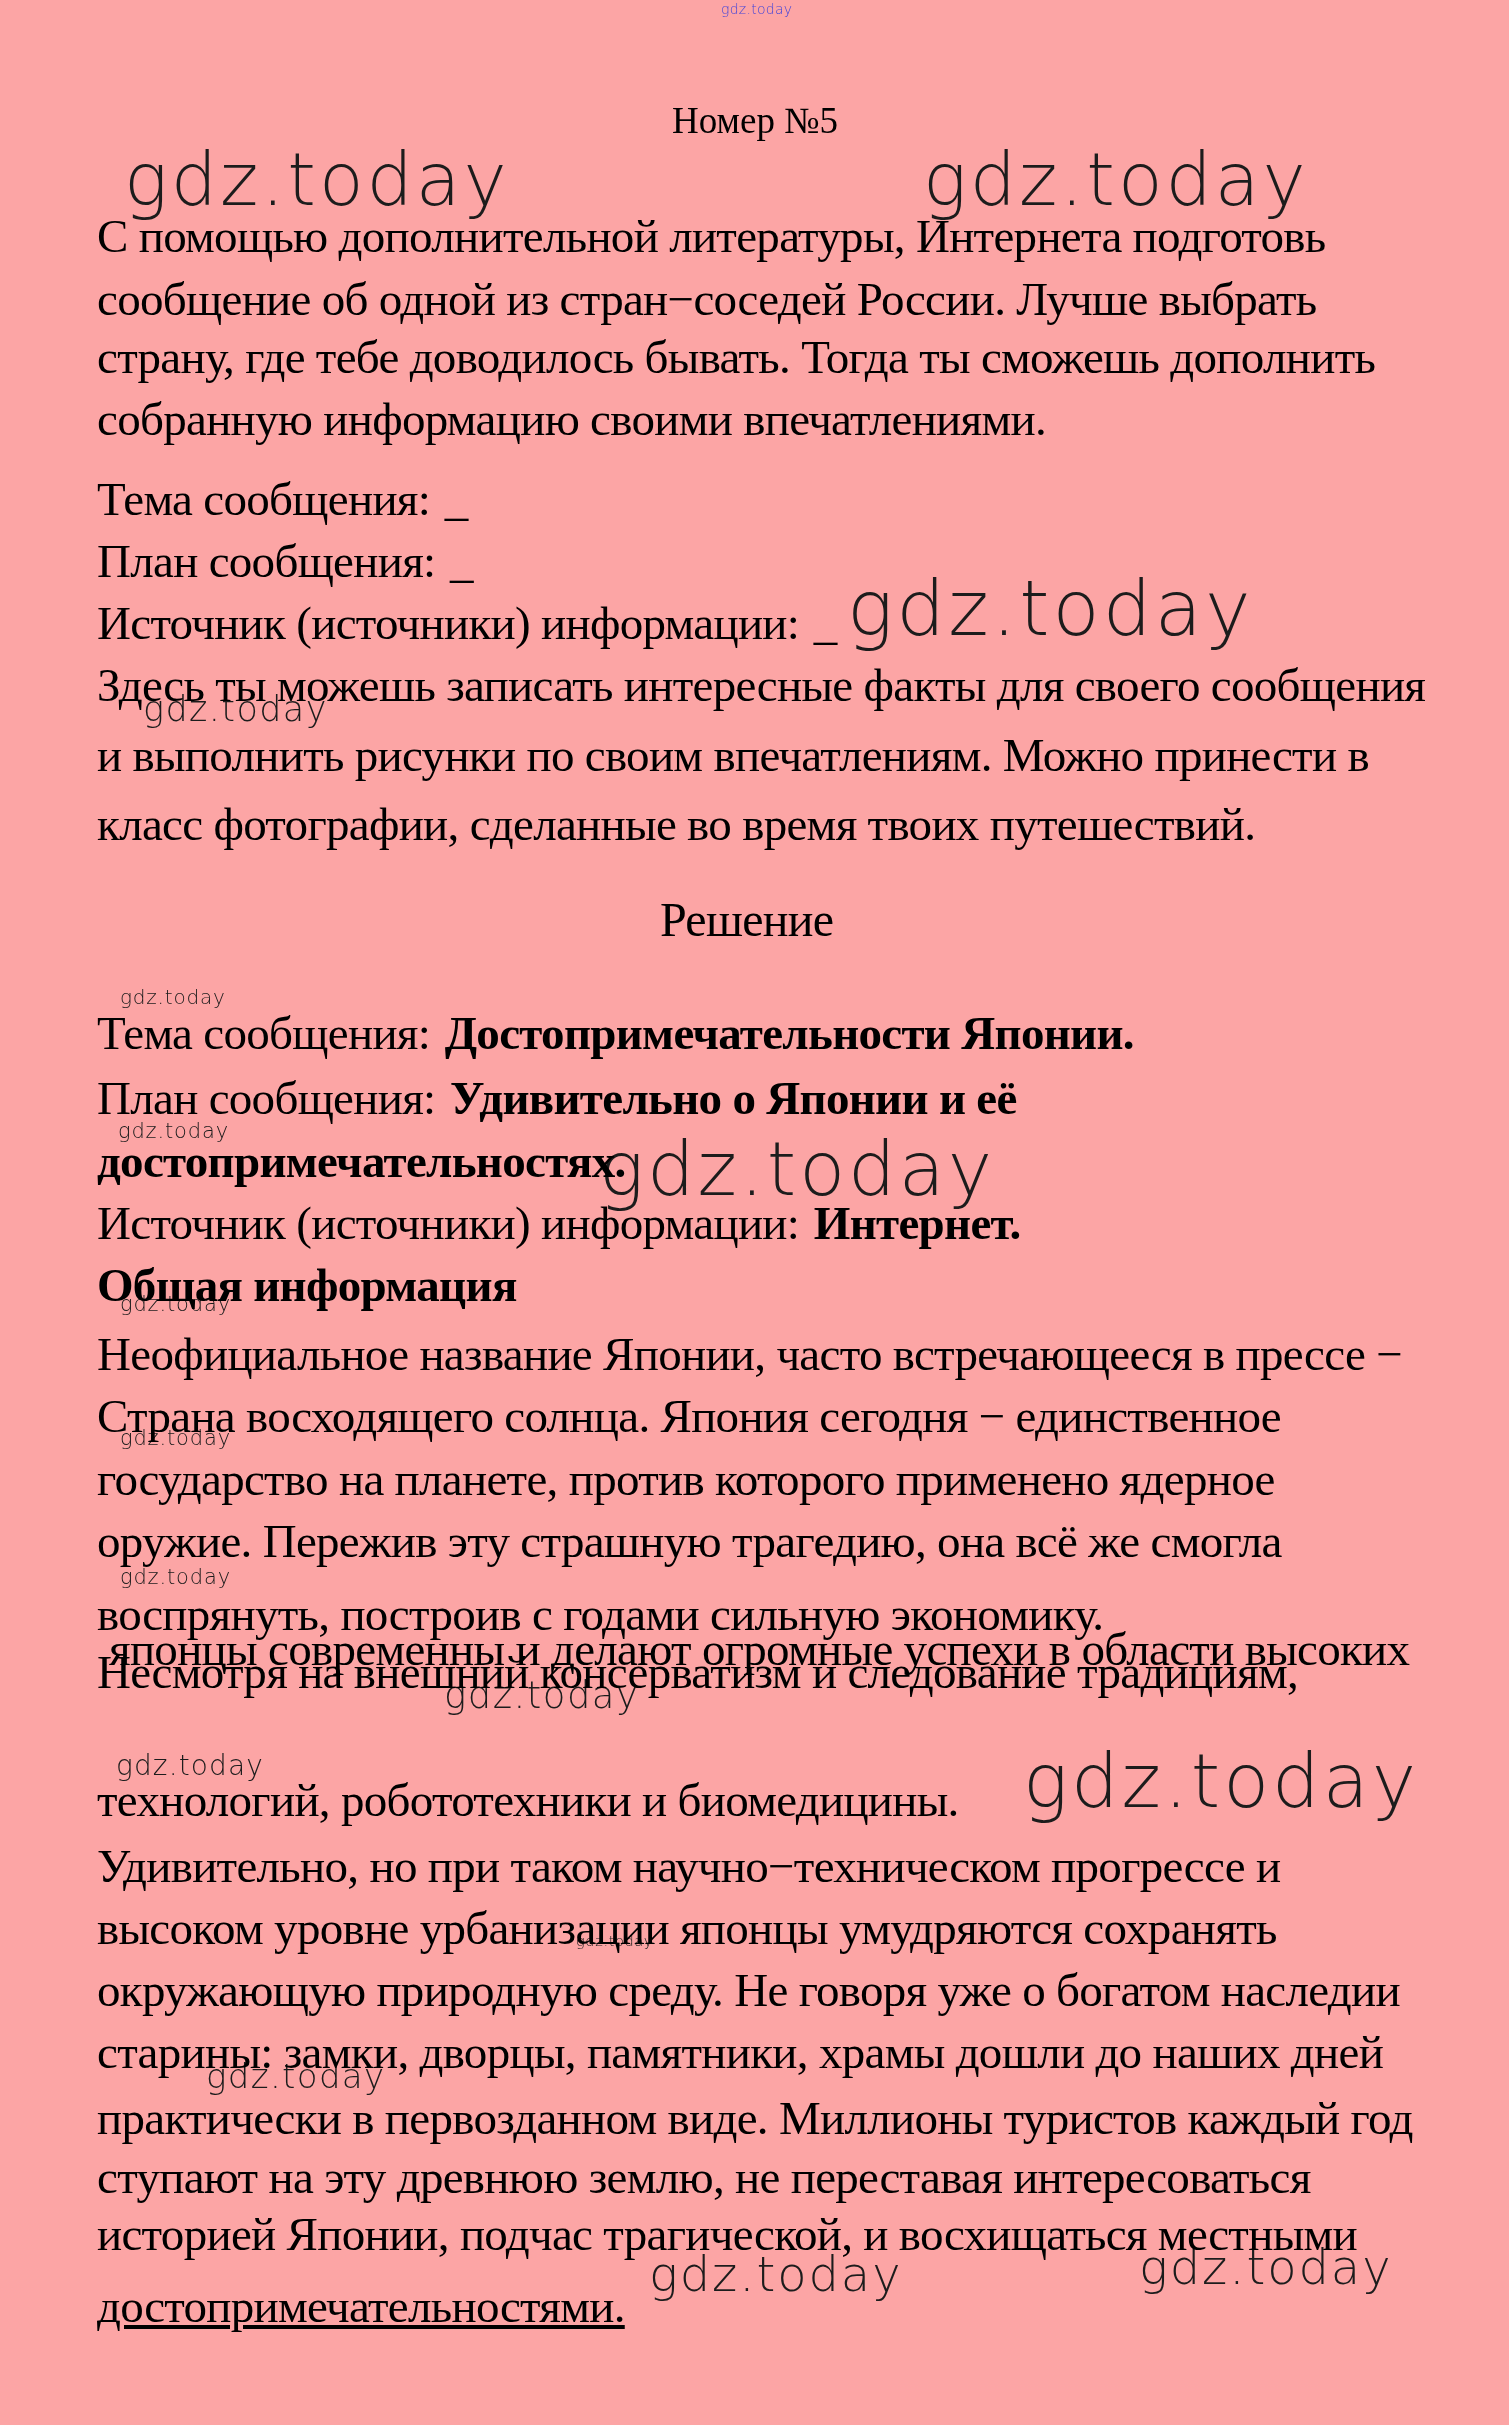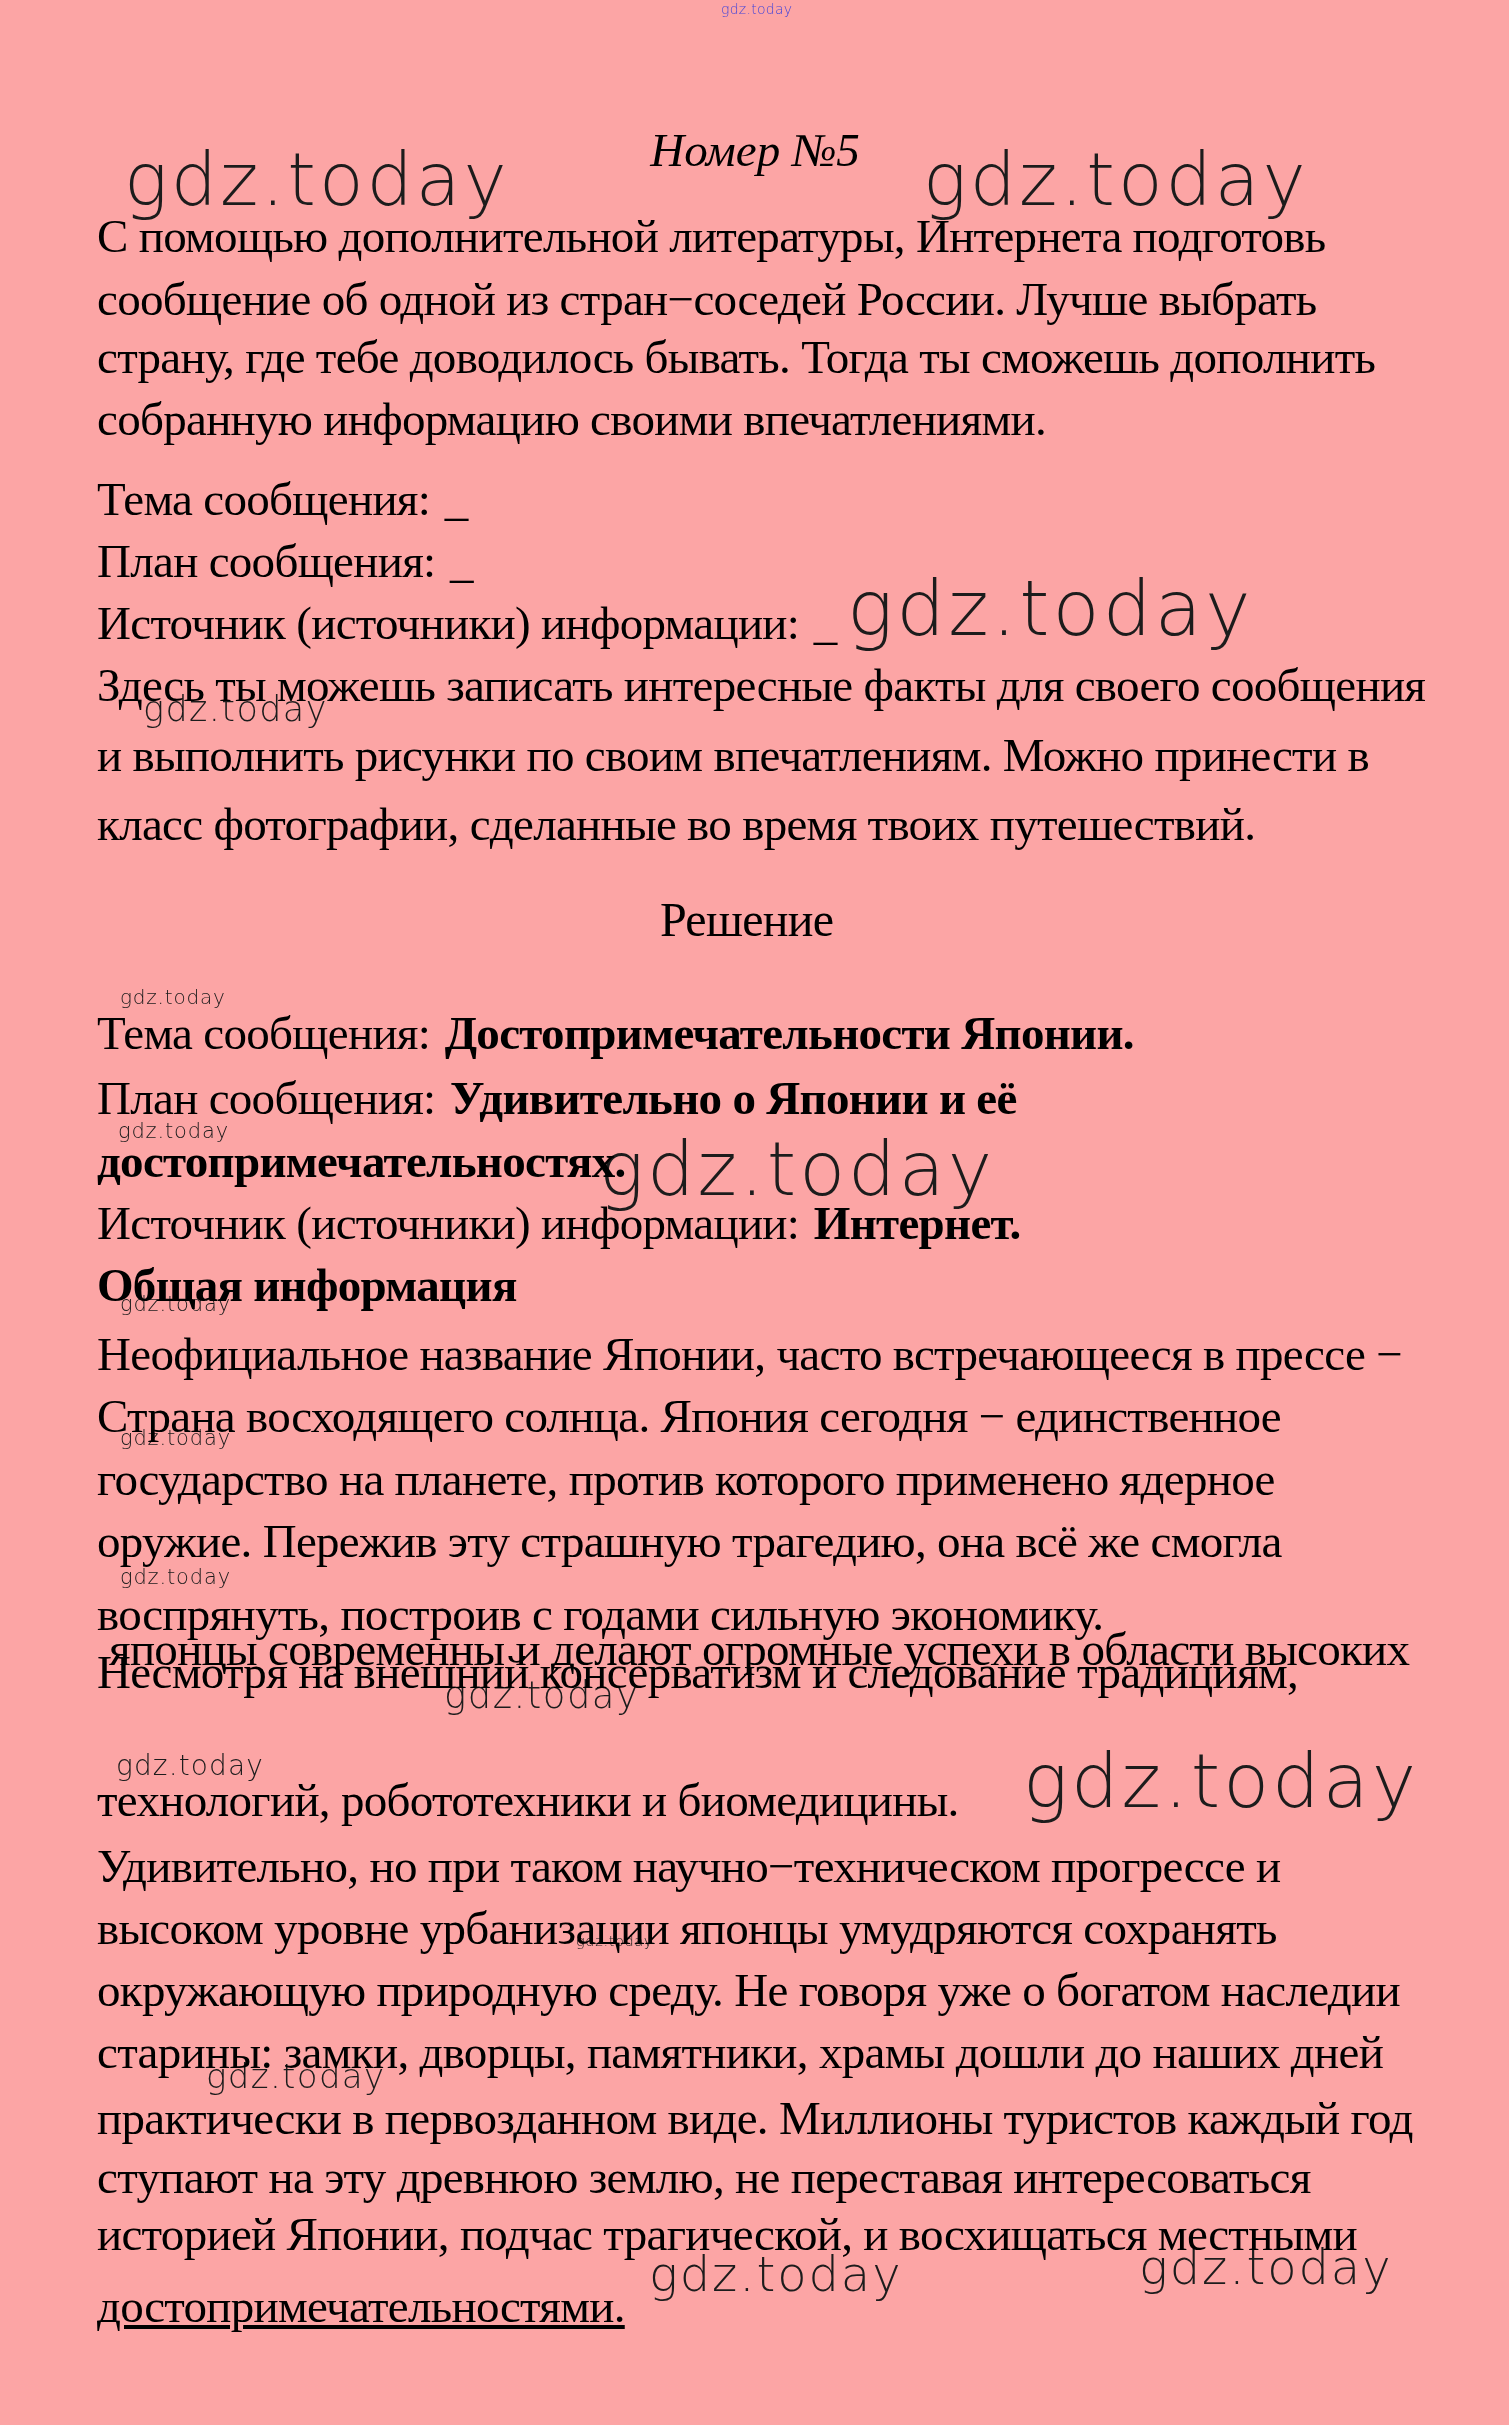--- a/index.html
+++ b/index.html
@@ -48,21 +48,21 @@
   <div class="wm wm-strana">gdz.today</div>
   <div class="wm wm-oruzhie">gdz.today</div>
   <div class="wm wm-nesmotrya">gdz.today</div>
   <div class="wm wm-tekhno-left">gdz.today</div>
   <div class="wm wm-tekhno-right">gdz.today</div>
   <div class="wm wm-urban">gdz.today</div>
   <div class="wm wm-stariny">gdz.today</div>
   <div class="wm wm-bottom-center">gdz.today</div>
   <div class="wm wm-bottom-right">gdz.today</div>
 
-  <div class="ln ctr" style="top:127px;font-size:47px;font-style:italic;">Номер №5</div>
+  <div class="ln ctr" style="top:102px;font-size:37px;">Номер №5</div>
 
   <div class="ln" style="top:213px;">С помощью дополнительной литературы, Интернета подготовь</div>
   <div class="ln" style="top:276px;">сообщение об одной из стран−соседей России. Лучше выбрать</div>
   <div class="ln" style="top:334px;">страну, где тебе доводилось бывать. Тогда ты сможешь дополнить</div>
   <div class="ln" style="top:396px;">собранную информацию своими впечатлениями.</div>
 
   <div class="ln" style="top:476px;">
     <span>Тема сообщения:</span><span class="ml">_</span>
   </div>
   <div class="ln" style="top:538px;">

